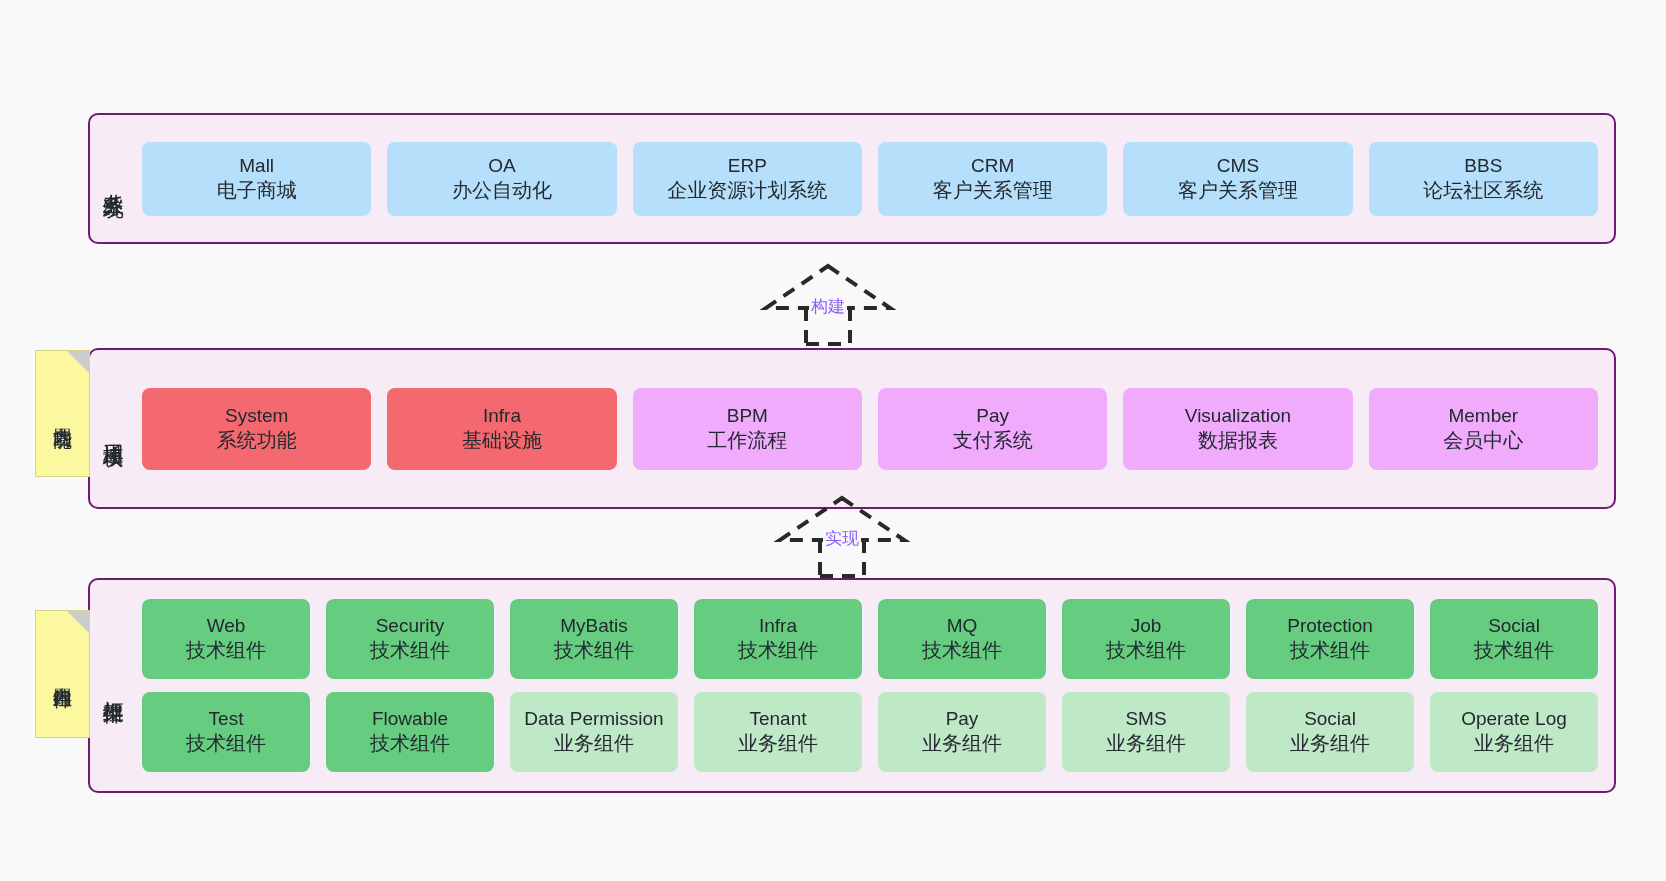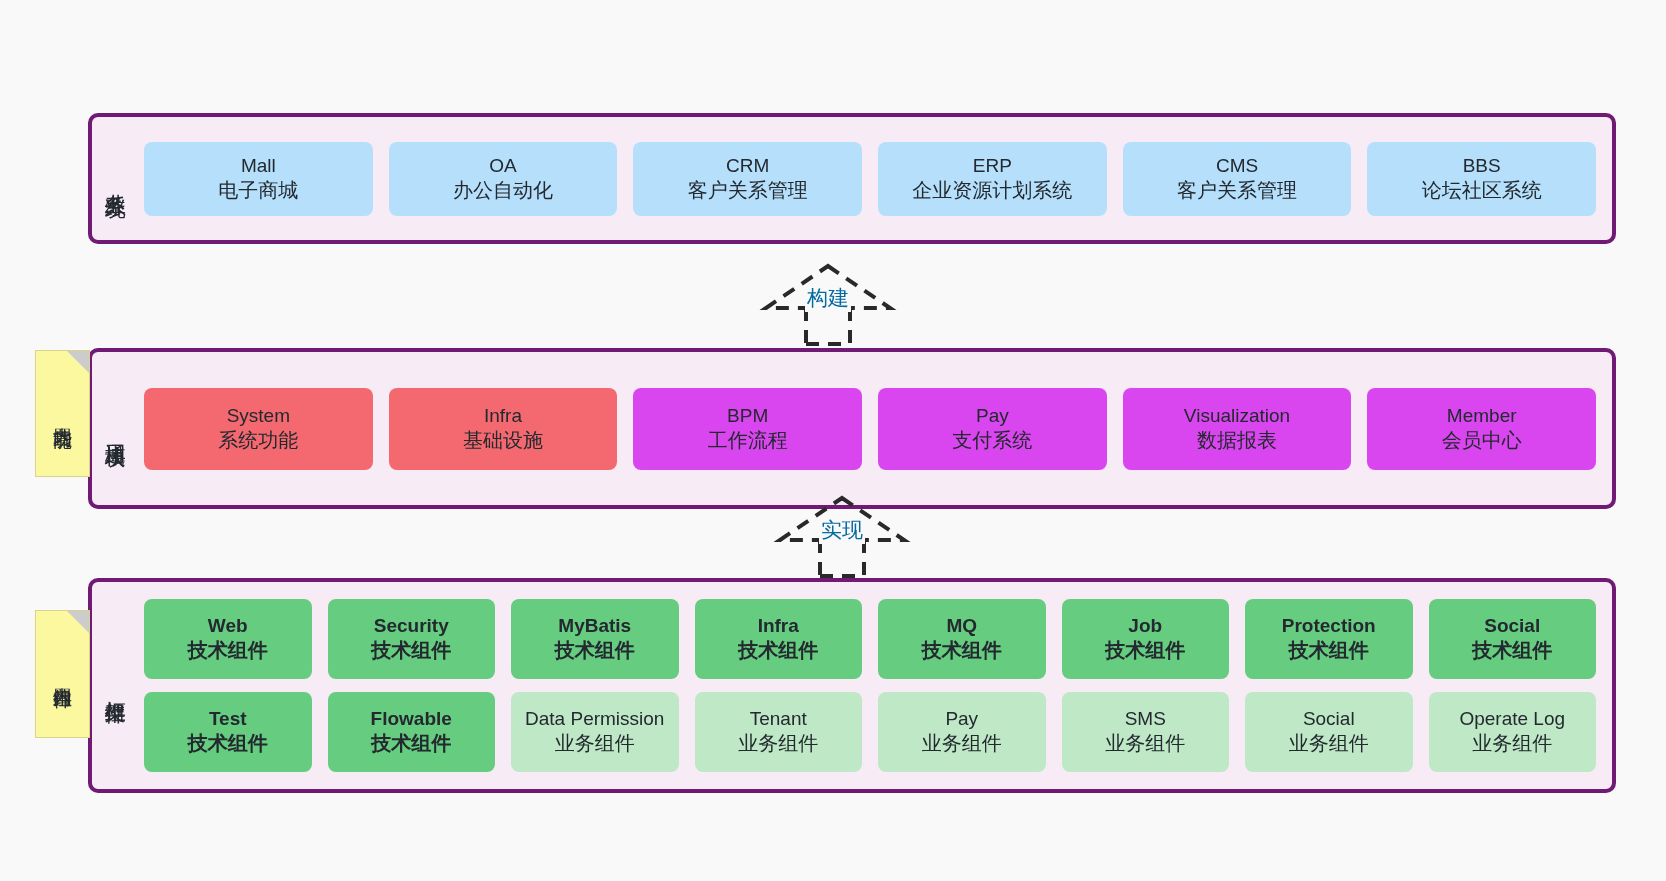--- a/index.html
+++ b/index.html
@@ -10,21 +10,21 @@
     color:#333;
     position:relative;
     overflow:hidden;
   }
   .canvas{position:absolute;inset:0;}
 
   
   .layer{
     position:absolute;
     background:#f7ecf5;
-    border:4px solid #701a75;
+    border:2px solid #701a75;
     border-radius:10px;
     box-sizing:border-box;
     display:flex;
     align-items:stretch;
   }
   .layer-title{
     flex:0 0 46px;
     display:flex;
     align-items:center;
     justify-content:center;
@@ -63,22 +63,22 @@
     text-align:center;
     font-size:19px;
     line-height:1.28;
     color:#23292f;
     box-sizing:border-box;
     padding:6px 4px;
   }
   .cell .t2{font-size:20px;}
   .c-blue{background:#b5dffb;}
   .c-red{background:#f4696f;}
-  .c-pink{background:#d946ef;}
-  .c-green{background:#66cc80;font-weight:bold;}
+  .c-pink{background:#f0abfc;}
+  .c-green{background:#66cc80;}
   .c-greenlight{background:#bfe8c6;}
 
   .h-business .cell{height:74px;}
   .h-module  .cell{height:82px;}
   .h-frame   .cell{height:80px;}
 
   
   #layer-business{left:88px;top:113px;width:1528px;height:131px;}
   #layer-module  {left:88px;top:348px;width:1528px;height:161px;}
   #layer-frame   {left:88px;top:578px;width:1528px;height:215px;}
@@ -110,23 +110,23 @@
   }
   #note-functions{left:35px;top:350px;height:127px;}
   #note-components{left:35px;top:610px;height:128px;}
 
   
   .uml-arrow{position:absolute;}
   .uml-arrow .lbl{
     position:absolute;
     left:50%;
     transform:translateX(-50%);
-    top:22px;
-    font-size:21px;
-    color:#0369a1;
+    top:33px;
+    font-size:17px;
+    color:#8b5cf6;
     background:#f9f9f9;
     padding:0 2px;
     white-space:nowrap;
     user-select:none;
   }
   #arrow-build{left:758px;top:262px;width:140px;height:84px;}
   #arrow-impl{left:772px;top:494px;width:140px;height:84px;}
 </style>
 </head>
 <body>
@@ -139,26 +139,26 @@
       <div class="row">
         <div class="cell c-blue">
           <span>Mall</span>
           <span class="t2">电子商城</span>
         </div>
         <div class="cell c-blue">
           <span>OA</span>
           <span class="t2">办公自动化</span>
         </div>
         <div class="cell c-blue">
+          <span>ERP</span>
+          <span class="t2">企业资源计划系统</span>
+        </div>
+        <div class="cell c-blue">
           <span>CRM</span>
           <span class="t2">客户关系管理</span>
-        </div>
-        <div class="cell c-blue">
-          <span>ERP</span>
-          <span class="t2">企业资源计划系统</span>
         </div>
         <div class="cell c-blue">
           <span>CMS</span>
           <span class="t2">客户关系管理</span>
         </div>
         <div class="cell c-blue">
           <span>BBS</span>
           <span class="t2">论坛社区系统</span>
         </div>
       </div>

